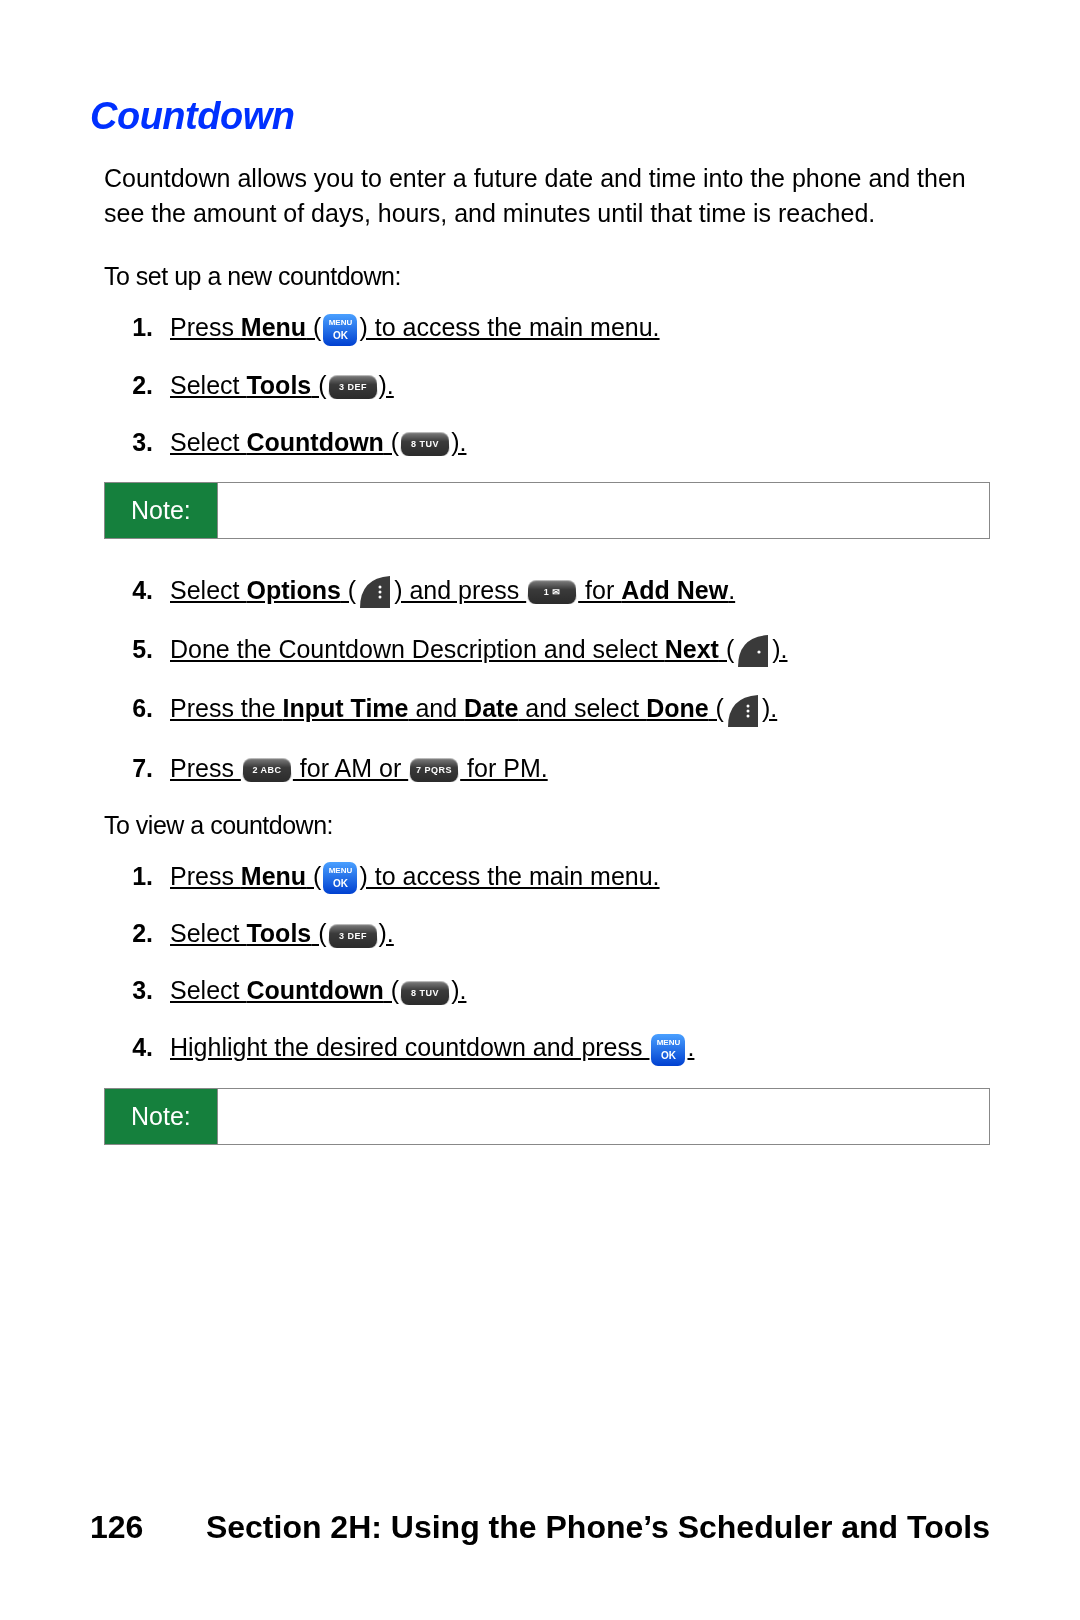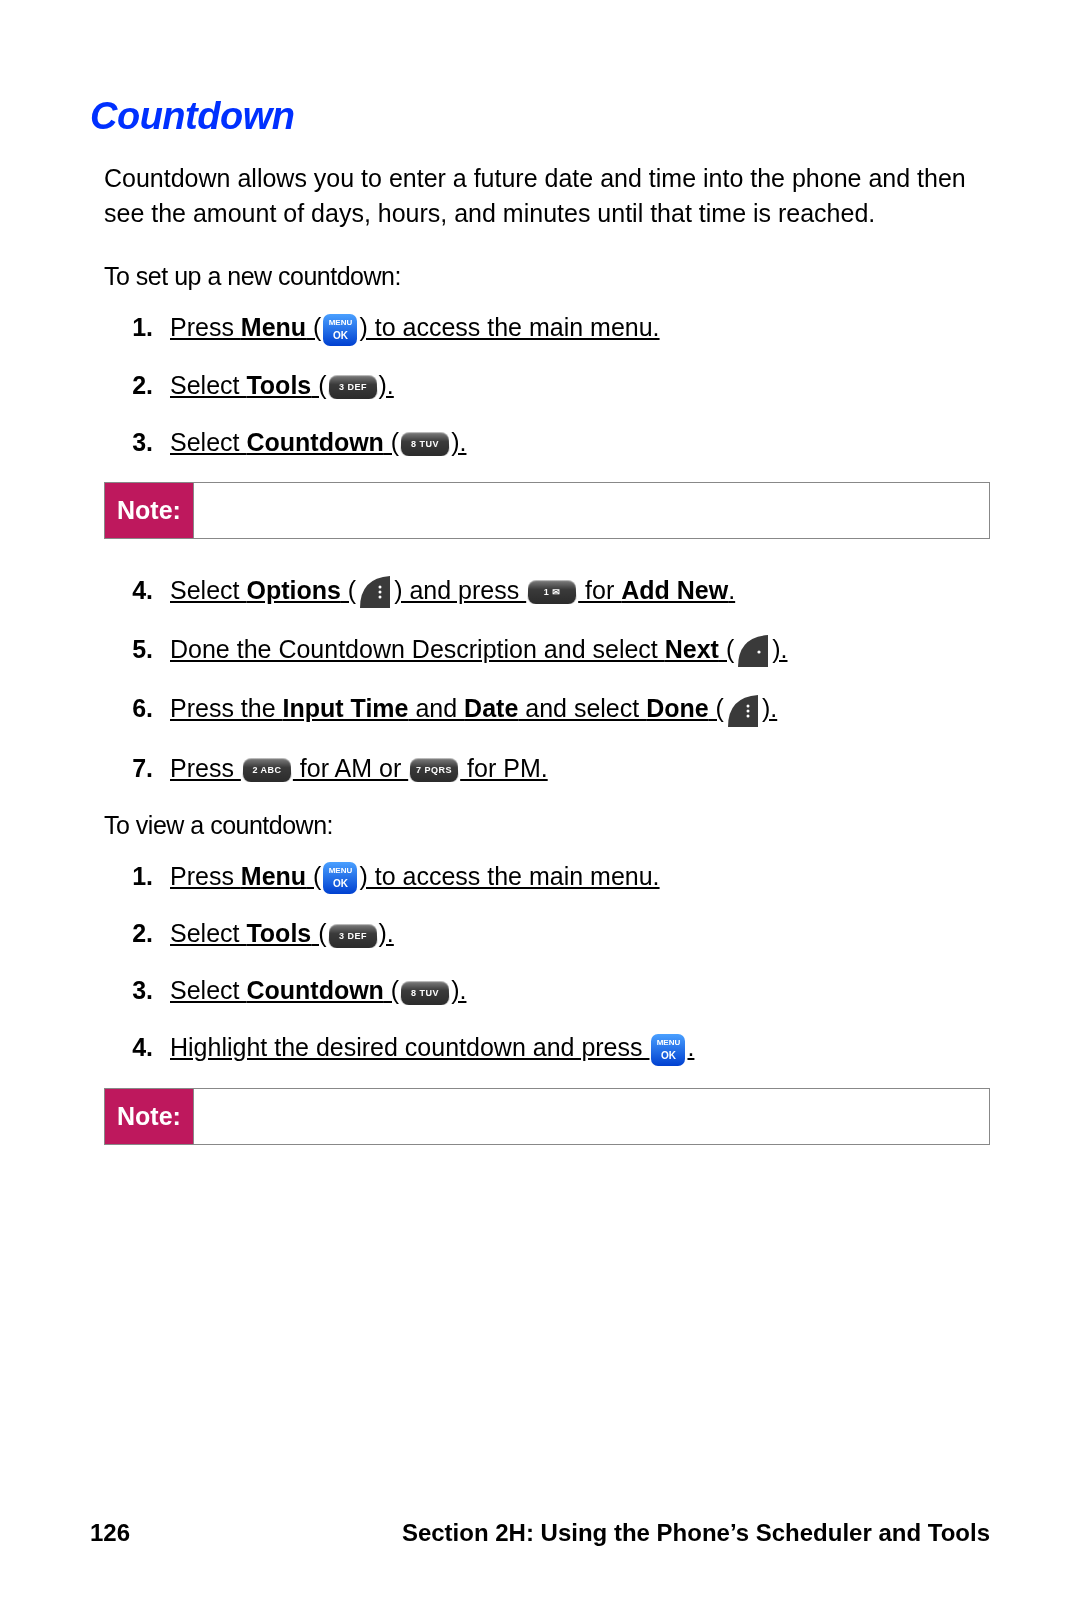--- a/index.html
+++ b/index.html
@@ -43,24 +43,24 @@
   ol li::marker {
     font-weight: bold;
   }
   .bold { font-weight: bold; }
   .notebox {
     display: flex;
     margin: 0 0 34px 14px;
     border: 1px solid #888;
   }
   .notebox .tag {
-    background: #be185d;
-    color: #fff;
-    font-weight: bold;
-    padding: 10px 12px;
+    background: #15803d;
+    color: #fff;
+    font-weight: normal;
+    padding: 10px 26px;
     flex: 0 0 auto;
     border-right: 1px solid #888;
   }
   .notebox .msg {
     background: #eaeaea;
     padding: 10px 14px;
     flex: 1;
     font-size: 23px;
   }
   
@@ -127,21 +127,21 @@
   }
   .softkey svg { width: 100%; height: 100%; }
   .footer {
     position: absolute;
     bottom: 70px;
     left: 90px;
     right: 90px;
     display: flex;
     justify-content: space-between;
     font-weight: bold;
-    font-size: 24px;
+    font-size: 32px;
   }
 </style>
 </head>
 <body>
 
 <h1>Countdown</h1>
 
 <p class="intro">Countdown allows you to enter a future date and time into the phone and then see the amount of days, hours, and minutes until that time is reached.</p>
 
 <div class="subhead">To set up a new countdown:</div>

